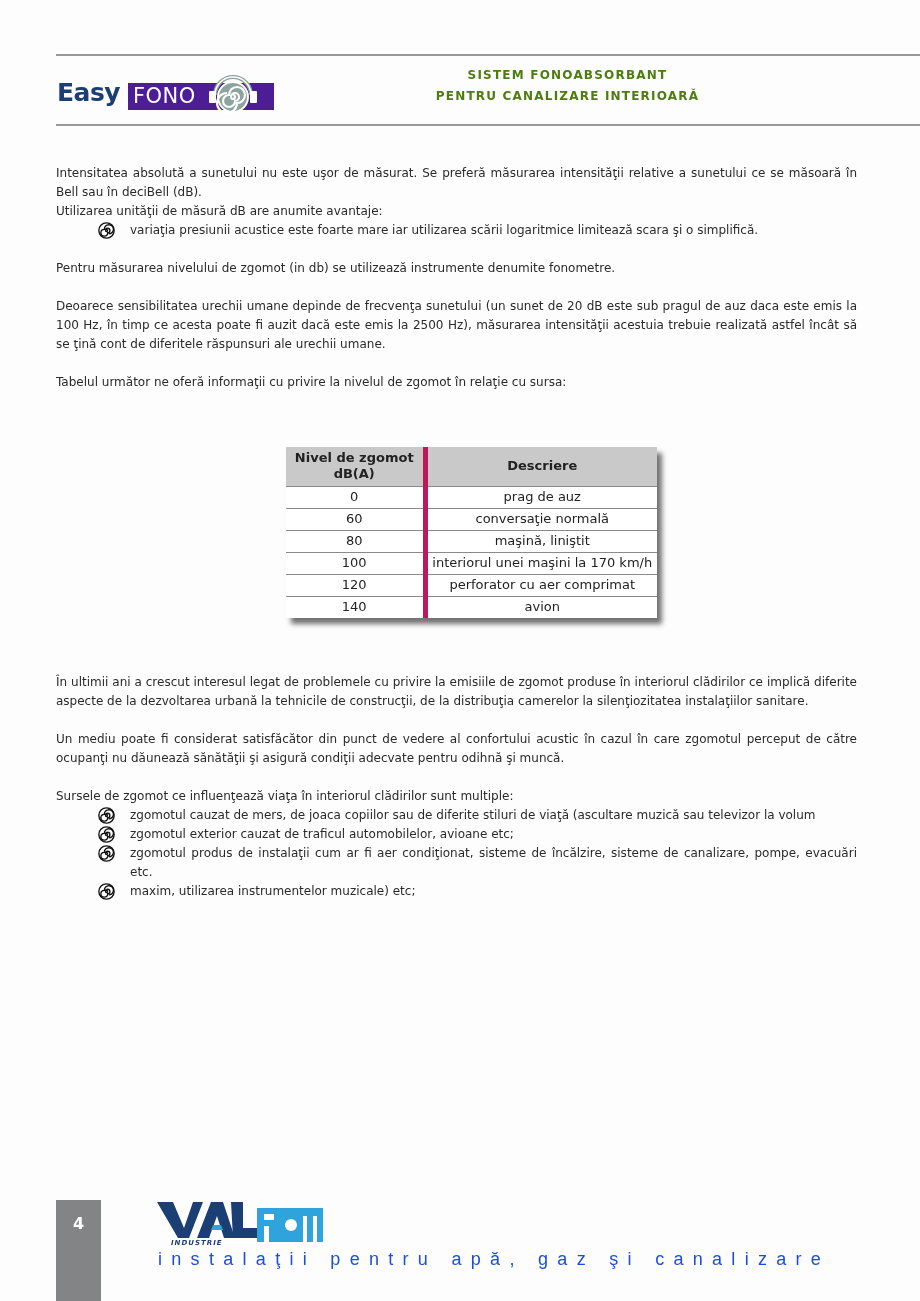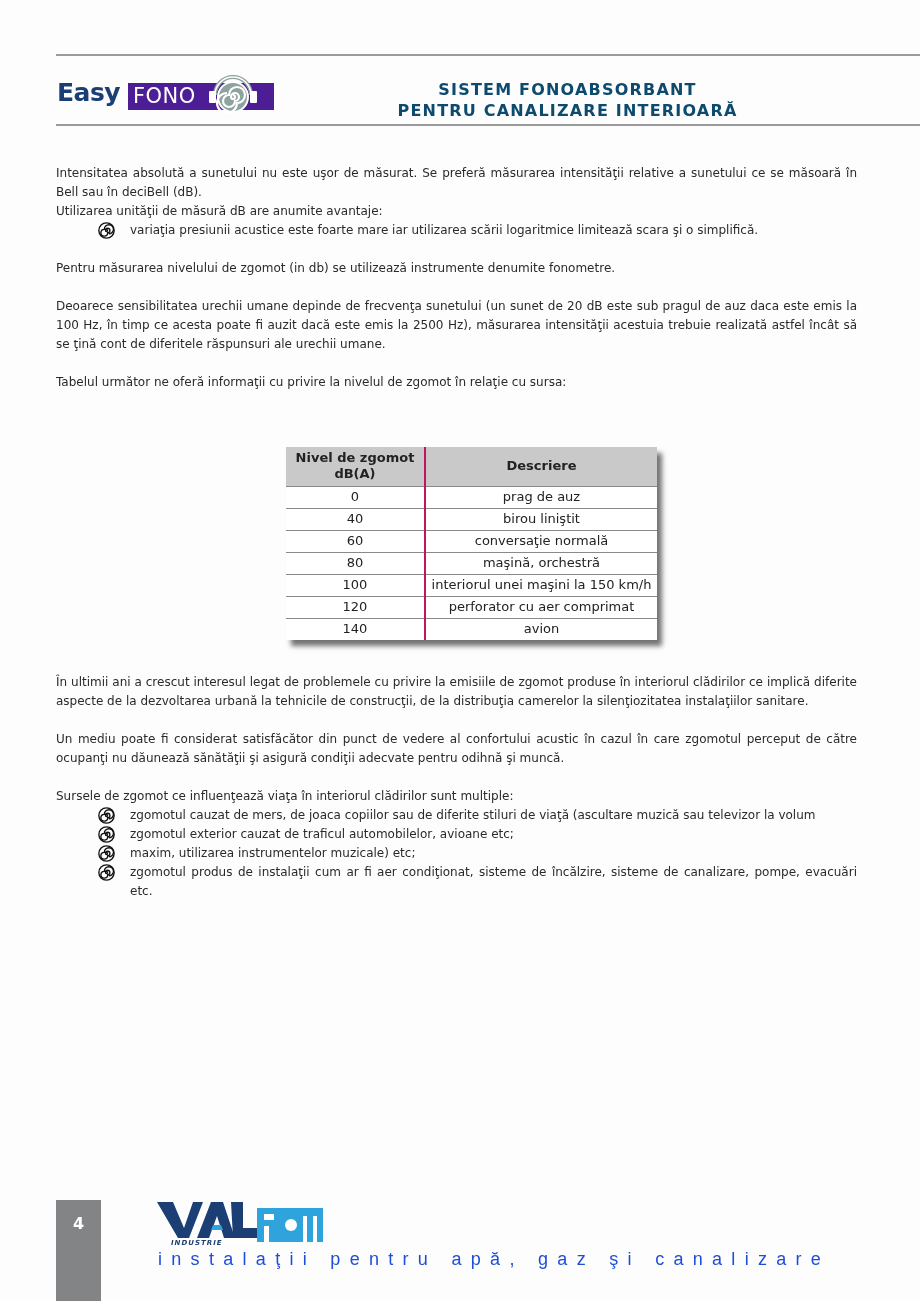--- a/index.html
+++ b/index.html
@@ -9,36 +9,36 @@
     .rule { position: absolute; left: 56px; right: 0; height: 2px; background: #9a9a9a; }
     .rule.top { top: 54px; }
     .rule.mid { top: 124px; }
 
     
     .logo-easy { position: absolute; left: 57px; top: 78px; font-family: "DejaVu Sans", sans-serif; font-weight: bold; font-size: 25px; color: #1b3f74; letter-spacing: -0.5px; }
     .logo-fono { position: absolute; left: 128px; top: 83px; width: 146px; height: 27px; background: #4c1d95; }
     .logo-fono-text { position: absolute; left: 5px; top: 1px; font-family: "DejaVu Sans", sans-serif; font-size: 21px; color: #fff; letter-spacing: 0.5px; }
     .logo-spiral { position: absolute; left: 79px; top: -14px; width: 52px; height: 46px; }
 
-    .header-title { position: absolute; left: 370px; width: 395px; top: 79px; text-align: center; font-family: "DejaVu Sans", sans-serif; font-weight: bold; font-size: 16px; line-height: 21px; letter-spacing: 1.2px; color: #0c4a6e; }
+    .header-title { position: absolute; left: 370px; width: 395px; top: 65px; text-align: center; font-family: "DejaVu Sans", sans-serif; font-weight: bold; font-size: 12px; line-height: 21px; letter-spacing: 1.2px; color: #4d7c0f; }
 
     .content { position: absolute; left: 56px; width: 801px; top: 164px; font-family: "DejaVu Sans", sans-serif; font-size: 12px; line-height: 19px; color: #2a2a2a; }
     .p { text-align: justify; }
     .gap { height: 19px; }
     .bullets { margin-left: 42px; }
     .bullet { position: relative; padding-left: 32px; text-align: justify; }
     .bullet .bicon { position: absolute; left: 0; top: 1px; width: 17px; height: 17px; }
 
     
     .table-wrap { position: absolute; left: 286px; top: 447px; width: 371px; box-shadow: 5px 6px 5px rgba(0,0,0,0.55); background: #fff; }
     table { border-collapse: collapse; width: 100%; font-family: "DejaVu Sans", sans-serif; font-size: 13px; color: #222; }
     th { background: #c9c9c9; font-weight: bold; text-align: center; line-height: 16px; padding: 2px 4px; }
     th.c1 { width: 139px; height: 39px; }
     td { text-align: center; height: 22px; border-top: 1px solid #8a8a8a; padding: 0 4px; line-height: 20px; }
-    td.c1, th.c1 { border-right: 2px solid #be185d; }
+    td.c1, th.c1 { border-right: 5px solid #be185d; }
 
     
     .page-tab { position: absolute; left: 56px; top: 1200px; width: 45px; height: 101px; background: #838486; }
     .page-num { position: absolute; left: 0; width: 45px; top: 14px; text-align: center; color: #fff; font-weight: bold; font-size: 16px; font-family: "DejaVu Sans", sans-serif; }
     .valrom { position: absolute; left: 157px; top: 1200px; width: 170px; height: 45px; }
     .tagline { position: absolute; left: 158px; top: 1249px; font-family: "Liberation Sans", sans-serif; font-size: 18px; letter-spacing: 9.3px; color: #1d4ed8; white-space: nowrap; }
   </style>
 </head>
 <body>
 
@@ -105,28 +105,28 @@
           <circle cx="10" cy="10" r="9" fill="#fff" stroke="#111" stroke-width="1.6"></circle>
           <path d="M10 10 m0 -1.2 a1.2 1.2 0 1 1 -1.2 1.2 a2.6 2.6 0 1 1 2.6 2.6 a4 4 0 1 1 -4 -4 a5.4 5.4 0 1 1 5.4 5.4" fill="none" stroke="#111" stroke-width="1.6"></path>
         </svg>
       <span>zgomotul exterior cauzat de traficul automobilelor, avioane etc;</span>
     </div>
     <div class="bullet">
       <svg class="bicon" viewBox="0 0 20 20">
           <circle cx="10" cy="10" r="9" fill="#fff" stroke="#111" stroke-width="1.6"></circle>
           <path d="M10 10 m0 -1.2 a1.2 1.2 0 1 1 -1.2 1.2 a2.6 2.6 0 1 1 2.6 2.6 a4 4 0 1 1 -4 -4 a5.4 5.4 0 1 1 5.4 5.4" fill="none" stroke="#111" stroke-width="1.6"></path>
         </svg>
-      <span>maxim, utilizarea instrumentelor muzicale) etc;</span>
+      <span>zgomotul produs de instalaţii cum ar fi aer condiţionat, sisteme de încălzire, sisteme de canalizare, pompe, evacuări etc.</span>
     </div>
     <div class="bullet">
       <svg class="bicon" viewBox="0 0 20 20">
           <circle cx="10" cy="10" r="9" fill="#fff" stroke="#111" stroke-width="1.6"></circle>
           <path d="M10 10 m0 -1.2 a1.2 1.2 0 1 1 -1.2 1.2 a2.6 2.6 0 1 1 2.6 2.6 a4 4 0 1 1 -4 -4 a5.4 5.4 0 1 1 5.4 5.4" fill="none" stroke="#111" stroke-width="1.6"></path>
         </svg>
-      <span>zgomotul produs de instalaţii cum ar fi aer condiţionat, sisteme de încălzire, sisteme de canalizare, pompe, evacuări etc.</span>
+      <span>maxim, utilizarea instrumentelor muzicale) etc;</span>
     </div>
   </div>
 </div>
 
 <div class="table-wrap">
   <table>
     <thead>
       <tr>
         <th class="c1">
           <div>Nivel de zgomot</div>
@@ -134,34 +134,30 @@
         </th>
         <th>Descriere</th>
       </tr>
     </thead>
     <tbody>
       <tr>
           <td class="c1">0</td>
           <td>prag de auz</td>
         </tr>
       <tr>
-          <td class="c1">40</td>
-          <td>birou liniştit</td>
-        </tr>
-      <tr>
           <td class="c1">60</td>
           <td>conversaţie normală</td>
         </tr>
       <tr>
           <td class="c1">80</td>
-          <td>maşină, orchestră</td>
+          <td>maşină, liniştit</td>
         </tr>
       <tr>
           <td class="c1">100</td>
-          <td>interiorul unei maşini la 150 km/h</td>
+          <td>interiorul unei maşini la 170 km/h</td>
         </tr>
       <tr>
           <td class="c1">120</td>
           <td>perforator cu aer comprimat</td>
         </tr>
       <tr>
           <td class="c1">140</td>
           <td>avion</td>
         </tr>
     </tbody>

